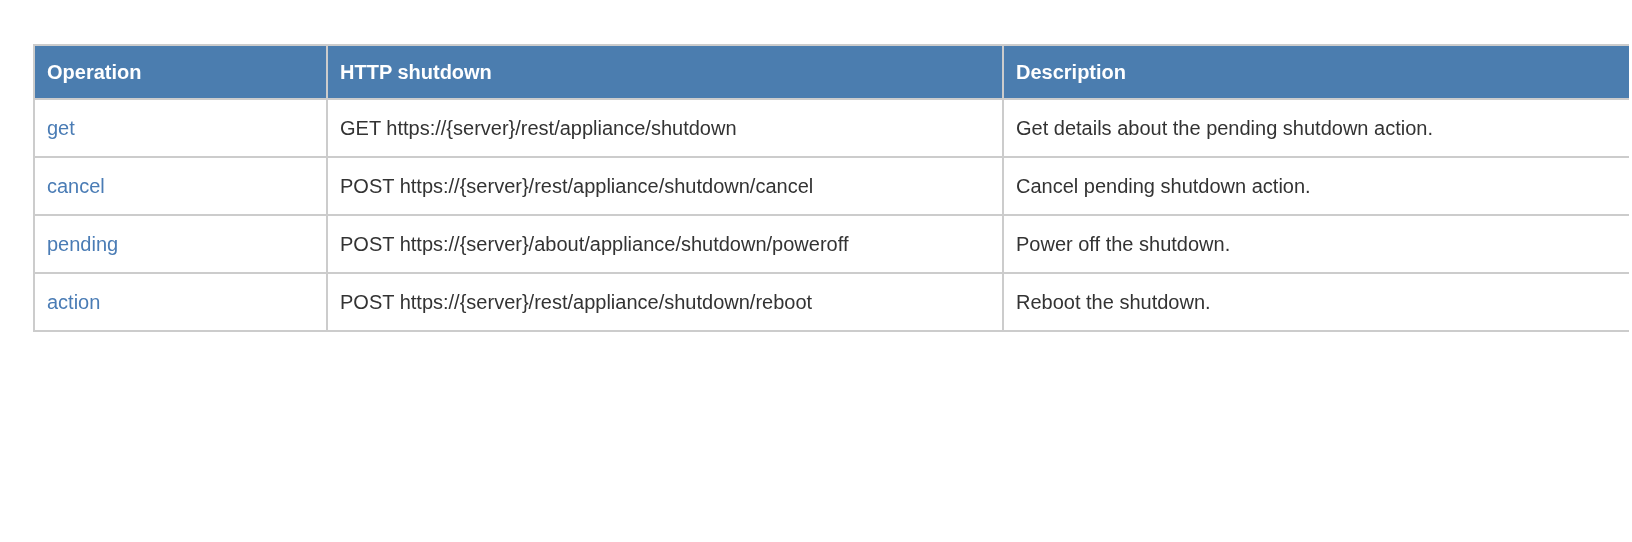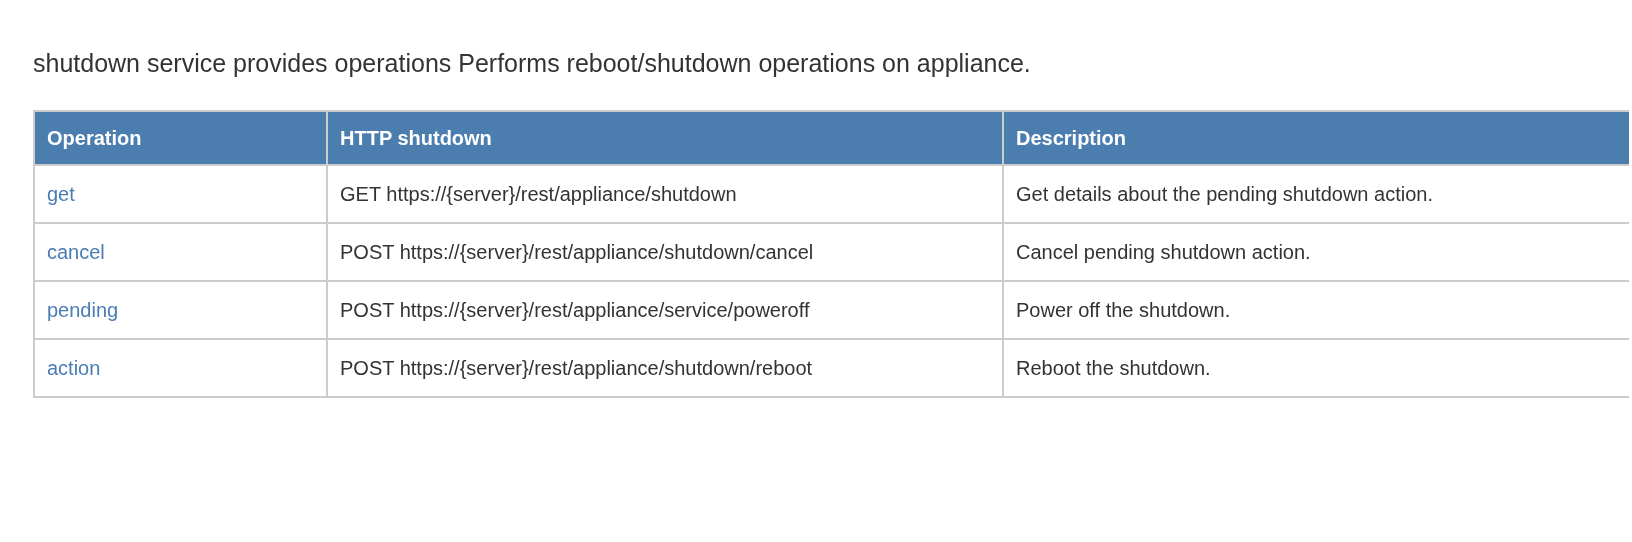--- a/index.html
+++ b/index.html
@@ -68,21 +68,20 @@
     text-decoration: none;
     cursor: pointer;
   }
 </style>
 </head>
 <body>
 
 <div class="page">
 
 
-  <p class="page-description">shutdown service provides operations Performs reboot/shutdown operations on appliance.</p>
 
   <table class="operations-table">
     <colgroup>
       <col class="c1">
         <col class="c2">
         <col class="c3">
     </colgroup>
     <thead>
       <tr>
         <th>Operation</th>
@@ -102,21 +101,21 @@
         <td>
           <a href="#" class="op-link">cancel</a>
         </td>
         <td>POST https://{server}/rest/appliance/shutdown/cancel</td>
         <td>Cancel pending shutdown action.</td>
       </tr>
       <tr>
         <td>
           <a href="#" class="op-link">pending</a>
         </td>
-        <td>POST https://{server}/rest/appliance/service/poweroff</td>
+        <td>POST https://{server}/about/appliance/shutdown/poweroff</td>
         <td>Power off the shutdown.</td>
       </tr>
       <tr>
         <td>
           <a href="#" class="op-link">action</a>
         </td>
         <td>POST https://{server}/rest/appliance/shutdown/reboot</td>
         <td>Reboot the shutdown.</td>
       </tr>
     </tbody>

